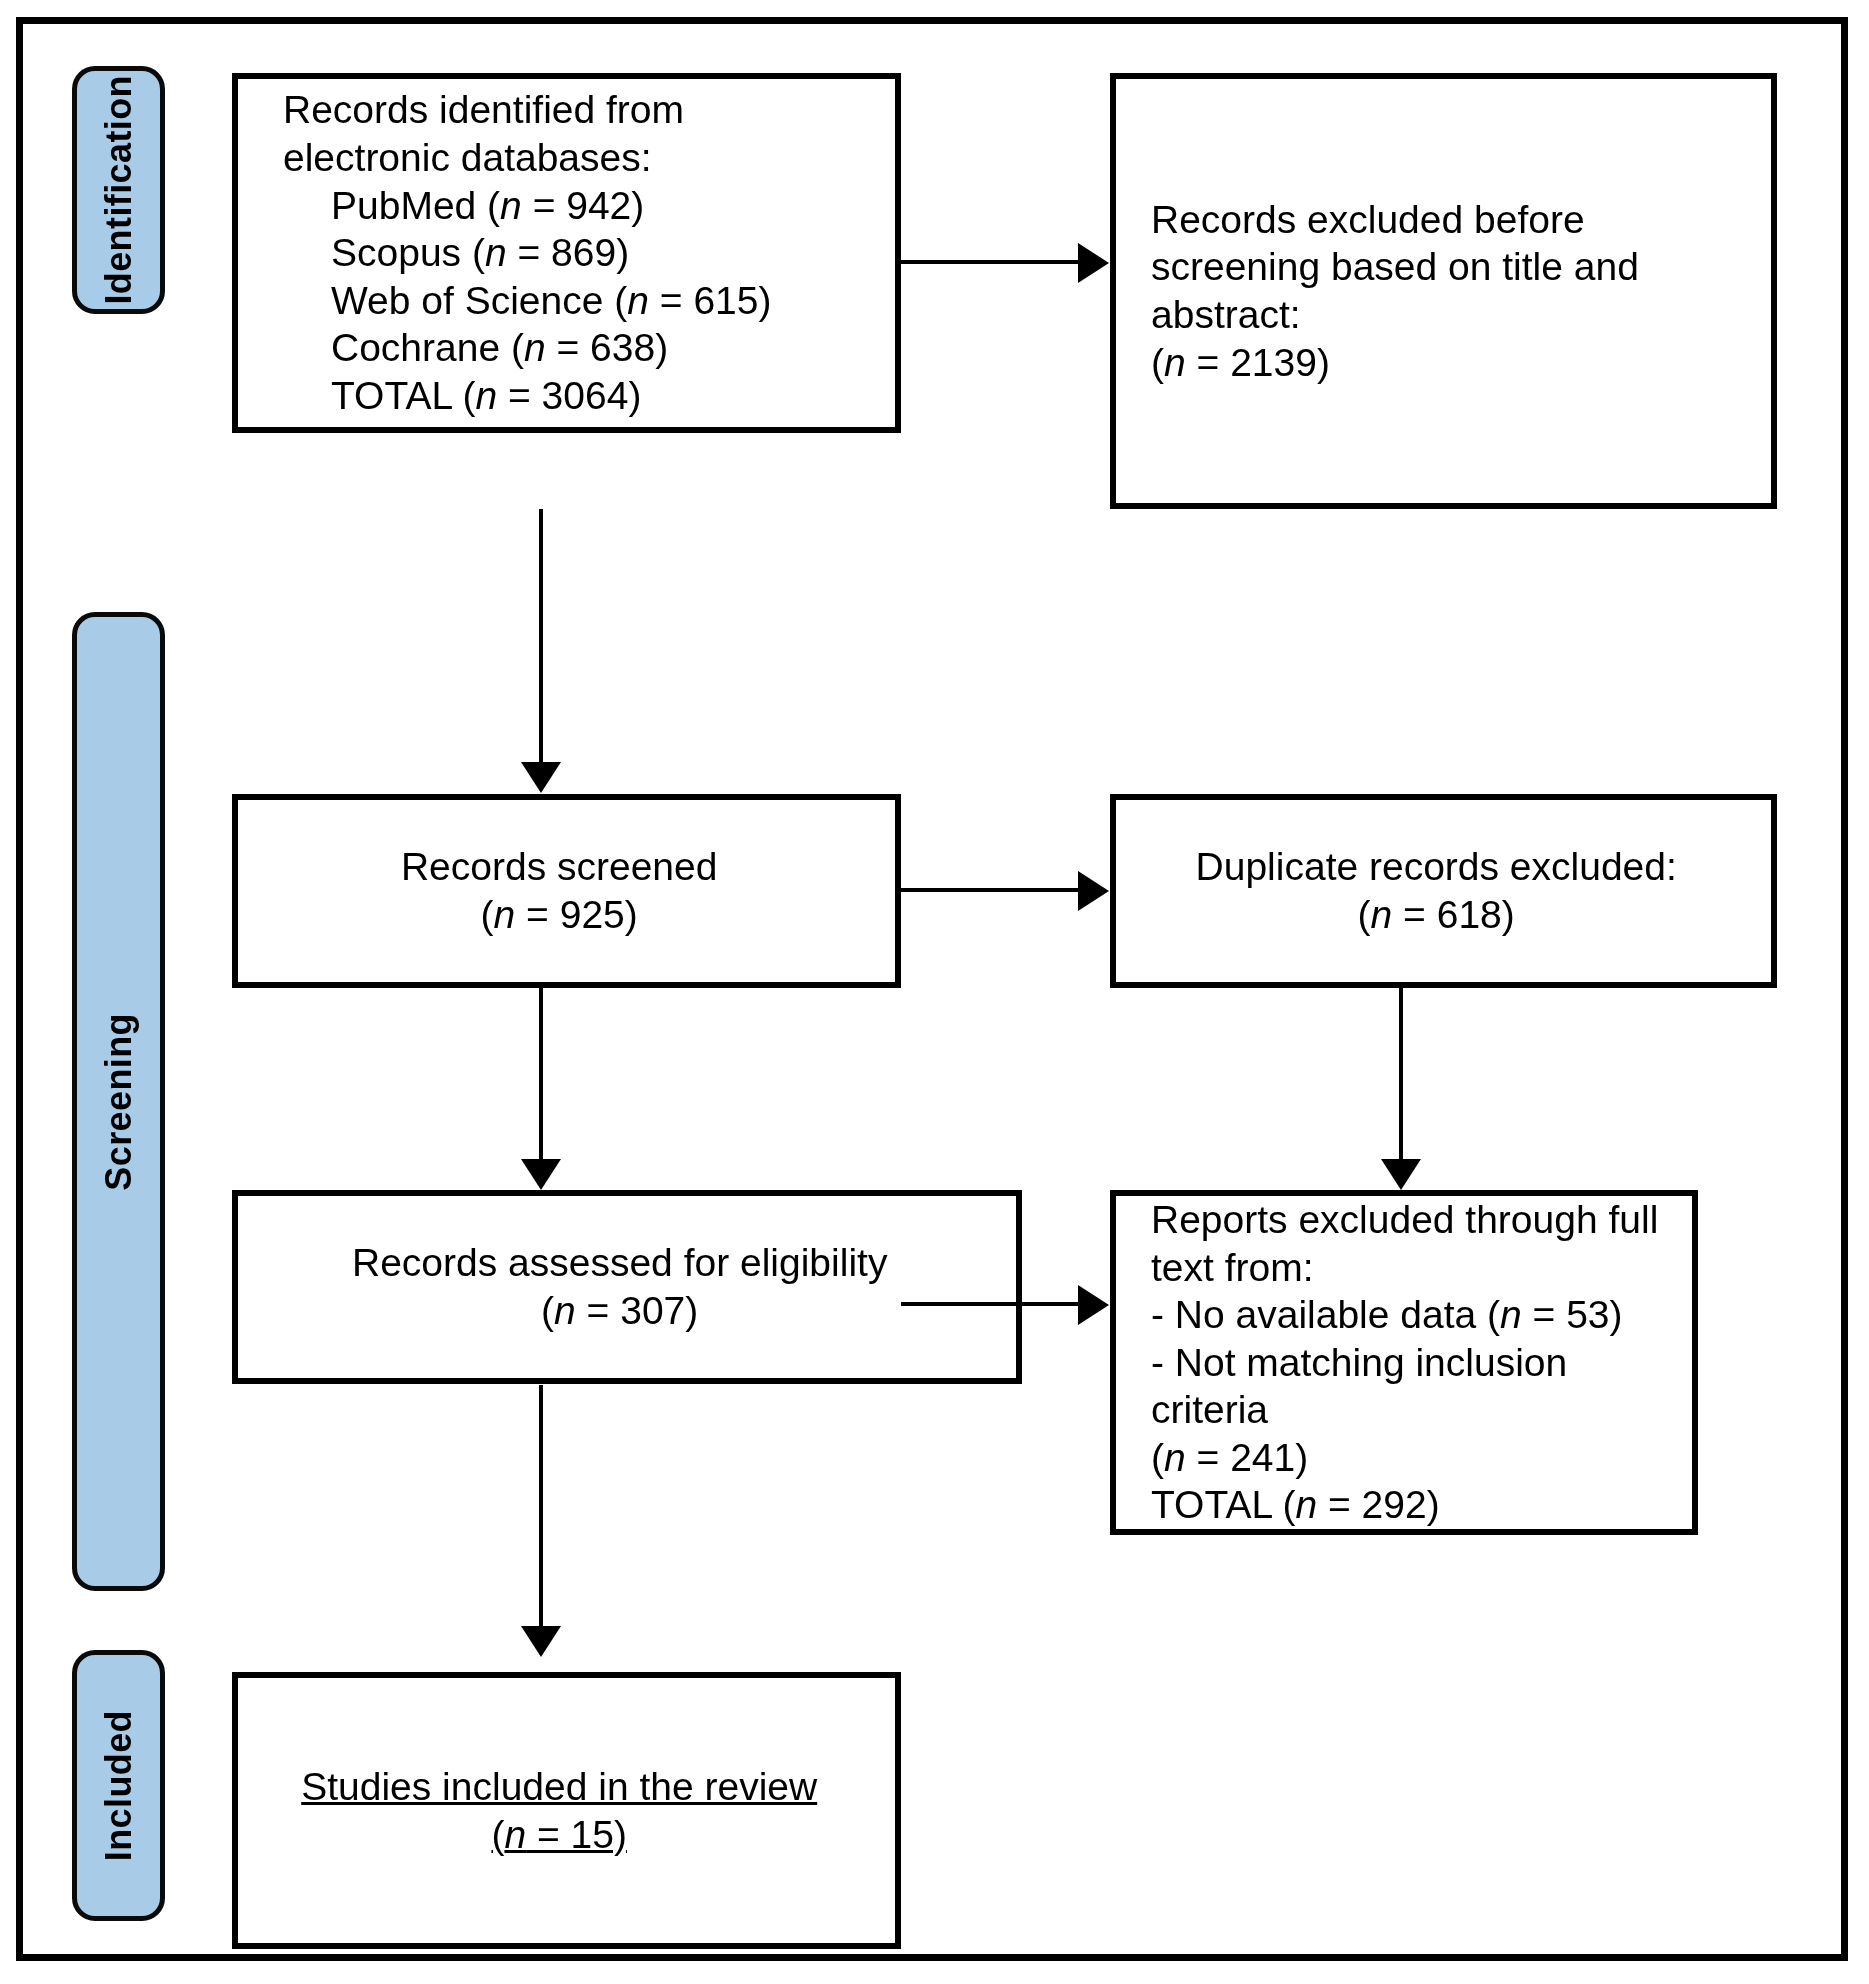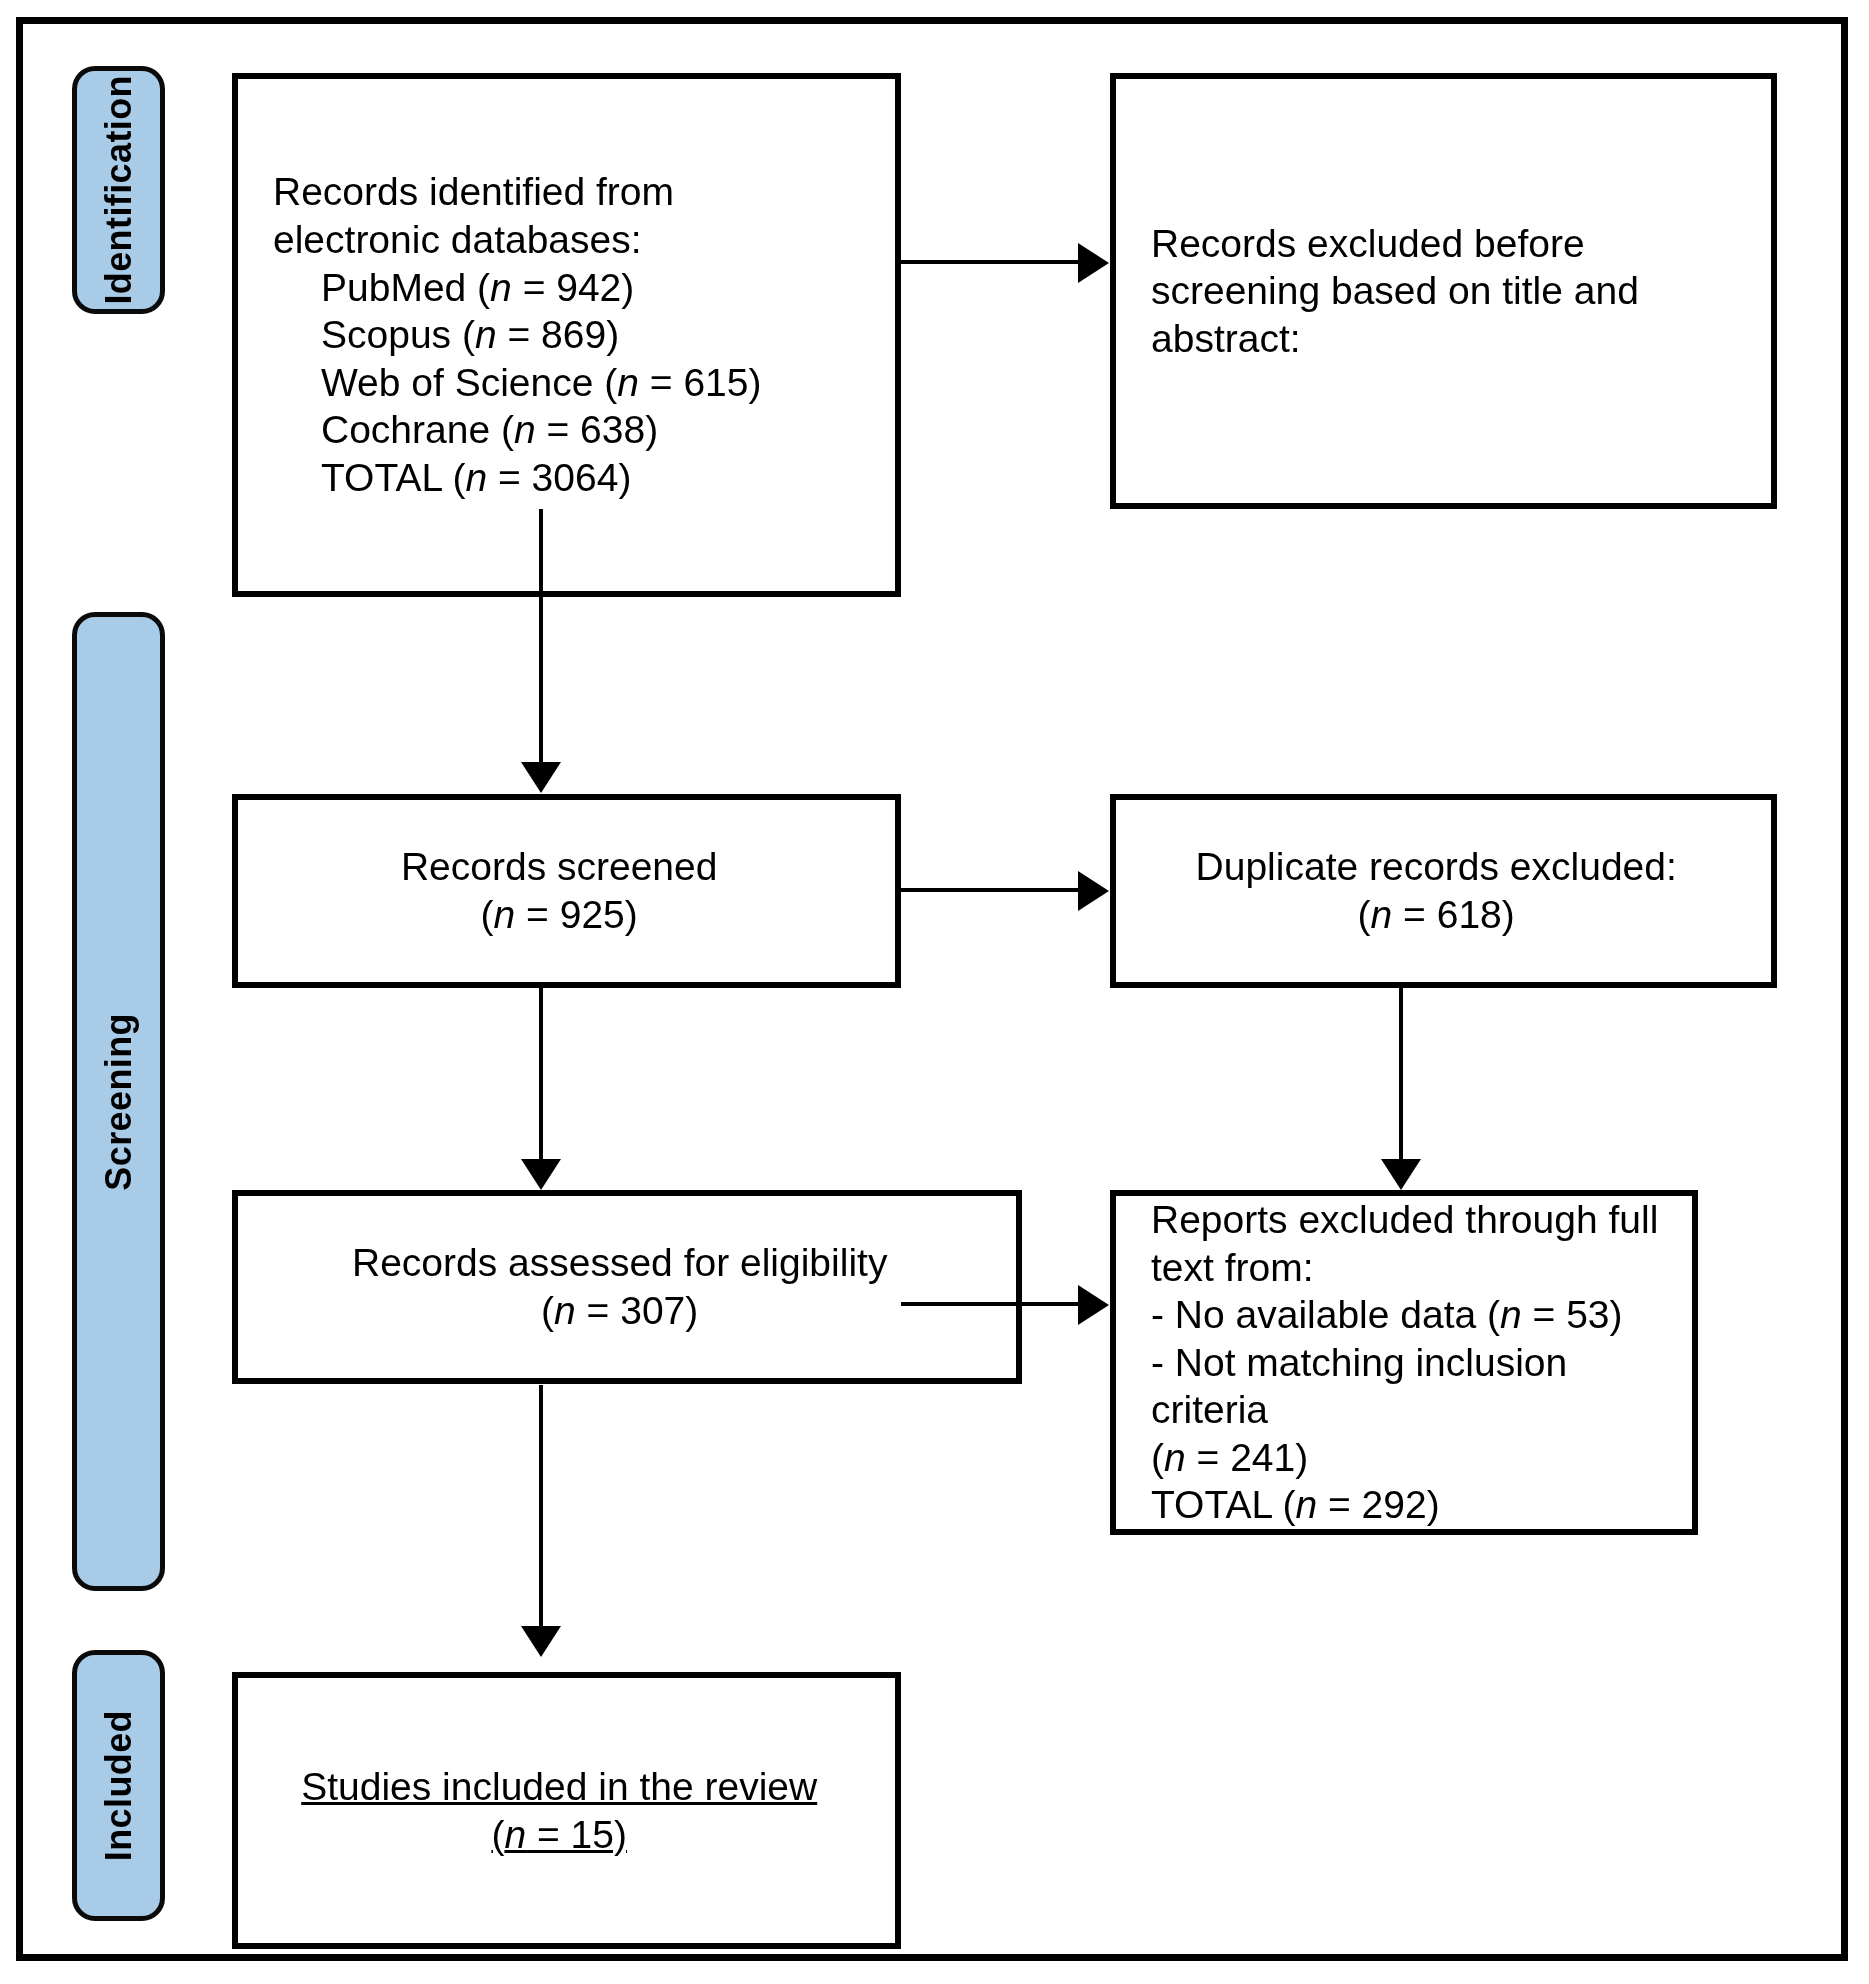--- a/index.html
+++ b/index.html
@@ -127,37 +127,38 @@
   </div>
 
   <div class="stage-pill" style="left:72px; top:612px; width:93px; height:979px;">
     <span class="stage-label">Screening</span>
   </div>
 
   <div class="stage-pill" style="left:72px; top:1650px; width:93px; height:271px;">
     <span class="stage-label">Included</span>
   </div>
 
-  <div class="box align-left" style="left:232px; top:73px; width:669px; height:524px;">
+  <div class="box align-left" style="left:232px; top:73px; width:669px; height:360px;padding-left:10px;">
     <div class="box-text">
       <span class="line">Records identified from</span>
       <span class="line">electronic databases:</span>
       <span class="line indent">PubMed (<em class="nv">n</em> = 942)</span>
       <span class="line indent">Scopus (<em class="nv">n</em> = 869)</span>
       <span class="line indent">Web of Science (<em class="nv">n</em> = 615)</span>
       <span class="line indent">Cochrane (<em class="nv">n</em> = 638)</span>
       <span class="line indent">TOTAL (<em class="nv">n</em> = 3064)</span>
     </div>
   </div>
 
   <div class="box align-left" style="left:1110px; top:73px; width:667px; height:436px;">
     <div class="box-text">
       <span class="line">Records excluded before</span>
       <span class="line">screening based on title and</span>
       <span class="line">abstract:</span>
+      <span class="line">(<em class="nv">n</em> = 2139)</span>
     </div>
   </div>
 
   <div class="box align-center" style="left:232px; top:794px; width:669px; height:194px;">
     <div class="box-text">
       <span class="line">Records screened</span>
       <span class="line">(<em class="nv">n</em> = 925)</span>
     </div>
   </div>
 

